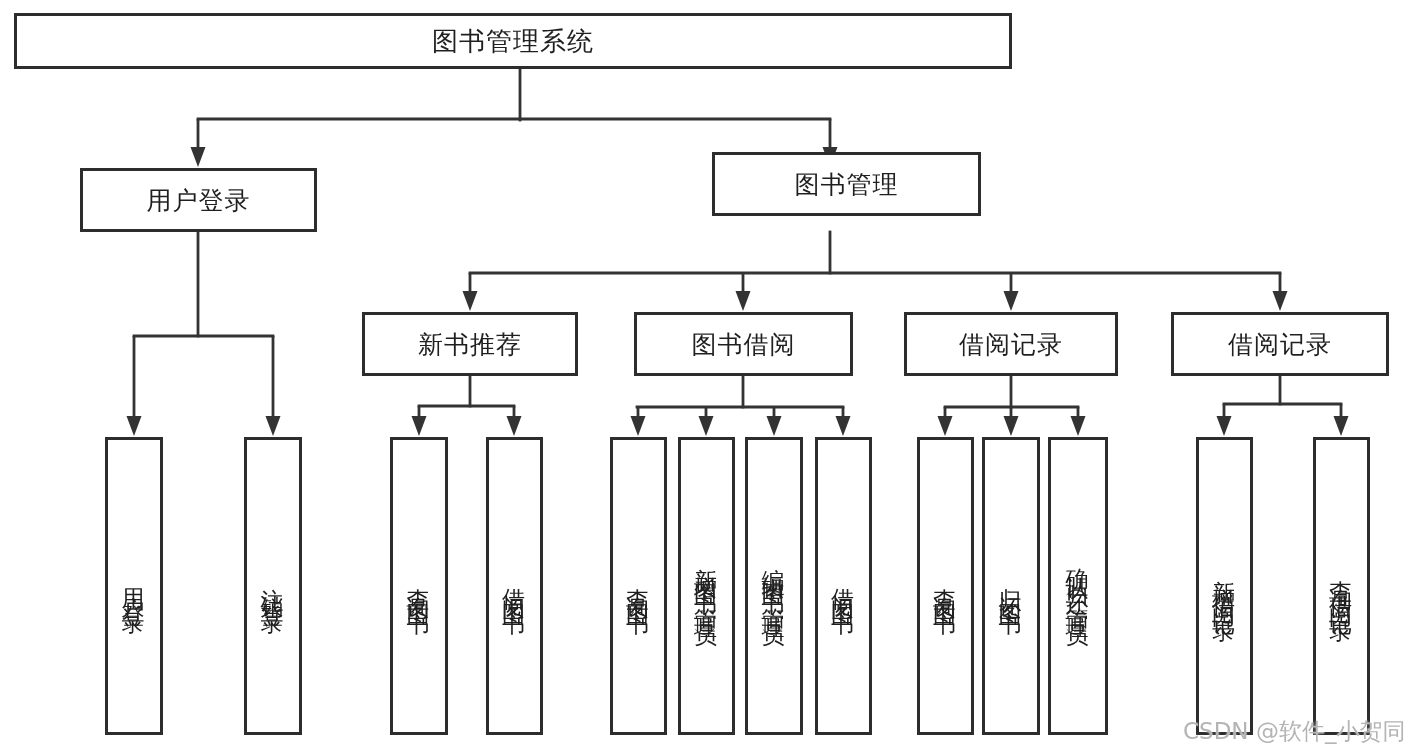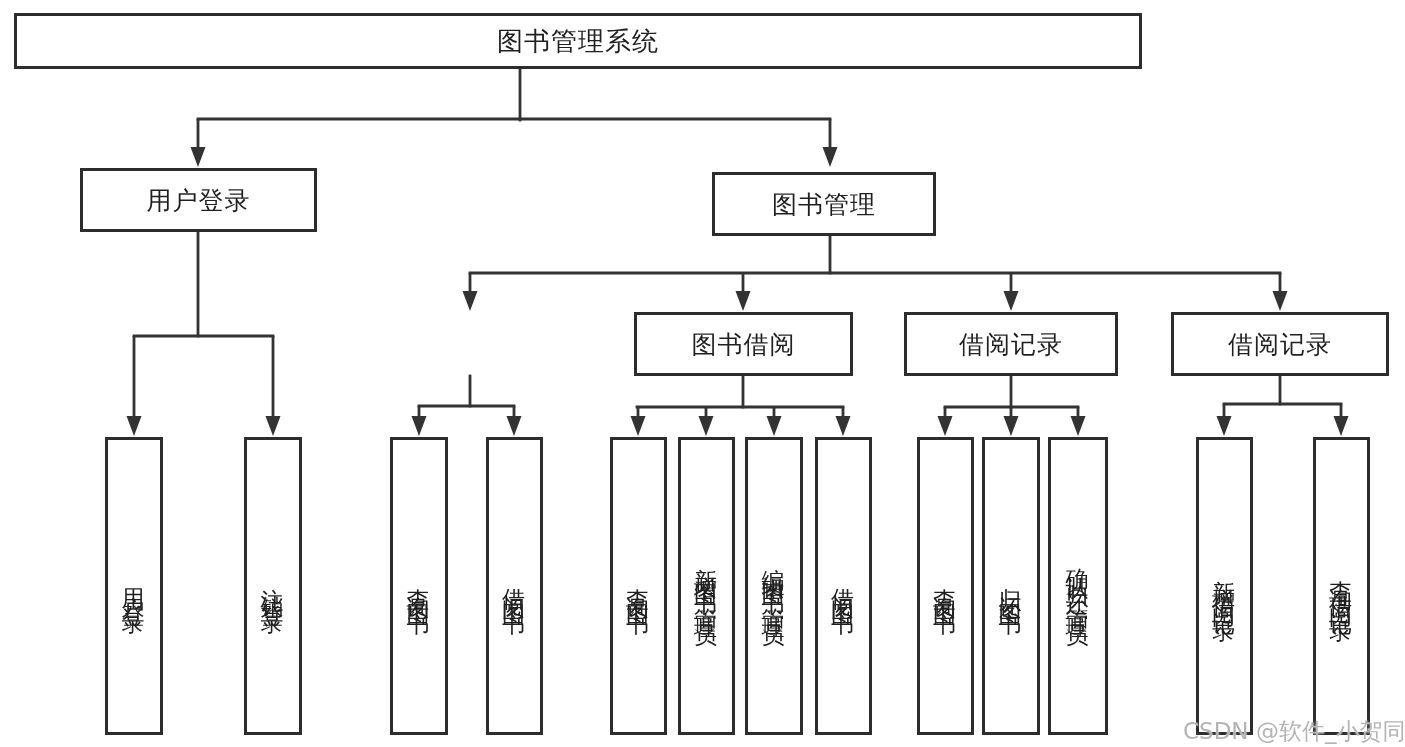--- a/index.html
+++ b/index.html
@@ -112,31 +112,34 @@
       <line x1="1011" y1="407" x2="1011" y2="422" stroke="var(--line)" stroke-width="2.8"></line>
       <polygon points="1011,436 1003.5,416 1018.5,416" fill="var(--line)"></polygon>
       <line x1="1078" y1="407" x2="1078" y2="422" stroke="var(--line)" stroke-width="2.8"></line>
       <polygon points="1078,436 1070.5,416 1085.5,416" fill="var(--line)"></polygon>
       <line x1="1224" y1="404" x2="1224" y2="422" stroke="var(--line)" stroke-width="2.8"></line>
       <polygon points="1224,436 1216.5,416 1231.5,416" fill="var(--line)"></polygon>
       <line x1="1341" y1="404" x2="1341" y2="422" stroke="var(--line)" stroke-width="2.8"></line>
       <polygon points="1341,436 1333.5,416 1348.5,416" fill="var(--line)"></polygon>
     </svg>
 
-  <div class="node h-node root-node" style="left:14px;top:13px;width:1128px;height:56px;">
+  <div class="node h-node root-node" style="left:14px;top:13px;width:998px;height:56px;">
     <span class="lbl">图书管理系统</span>
   </div>
 
   <div class="node h-node" style="left:80px;top:168px;width:237px;height:64px;">
     <span class="lbl">用户登录</span>
   </div>
-  <div class="node h-node" style="left:712px;top:172px;width:224px;height:64px;">
+  <div class="node h-node" style="left:712px;top:152px;width:269px;height:64px;">
     <span class="lbl">图书管理</span>
   </div>
 
+  <div class="node h-node" style="left:362px;top:312px;width:216px;height:64px;">
+    <span class="lbl">新书推荐</span>
+  </div>
   <div class="node h-node" style="left:634px;top:312px;width:219px;height:64px;">
     <span class="lbl">图书借阅</span>
   </div>
   <div class="node h-node" style="left:904px;top:312px;width:214px;height:64px;">
     <span class="lbl">借阅记录</span>
   </div>
   <div class="node h-node" style="left:1171px;top:312px;width:218px;height:64px;">
     <span class="lbl">借阅记录</span>
   </div>
 

